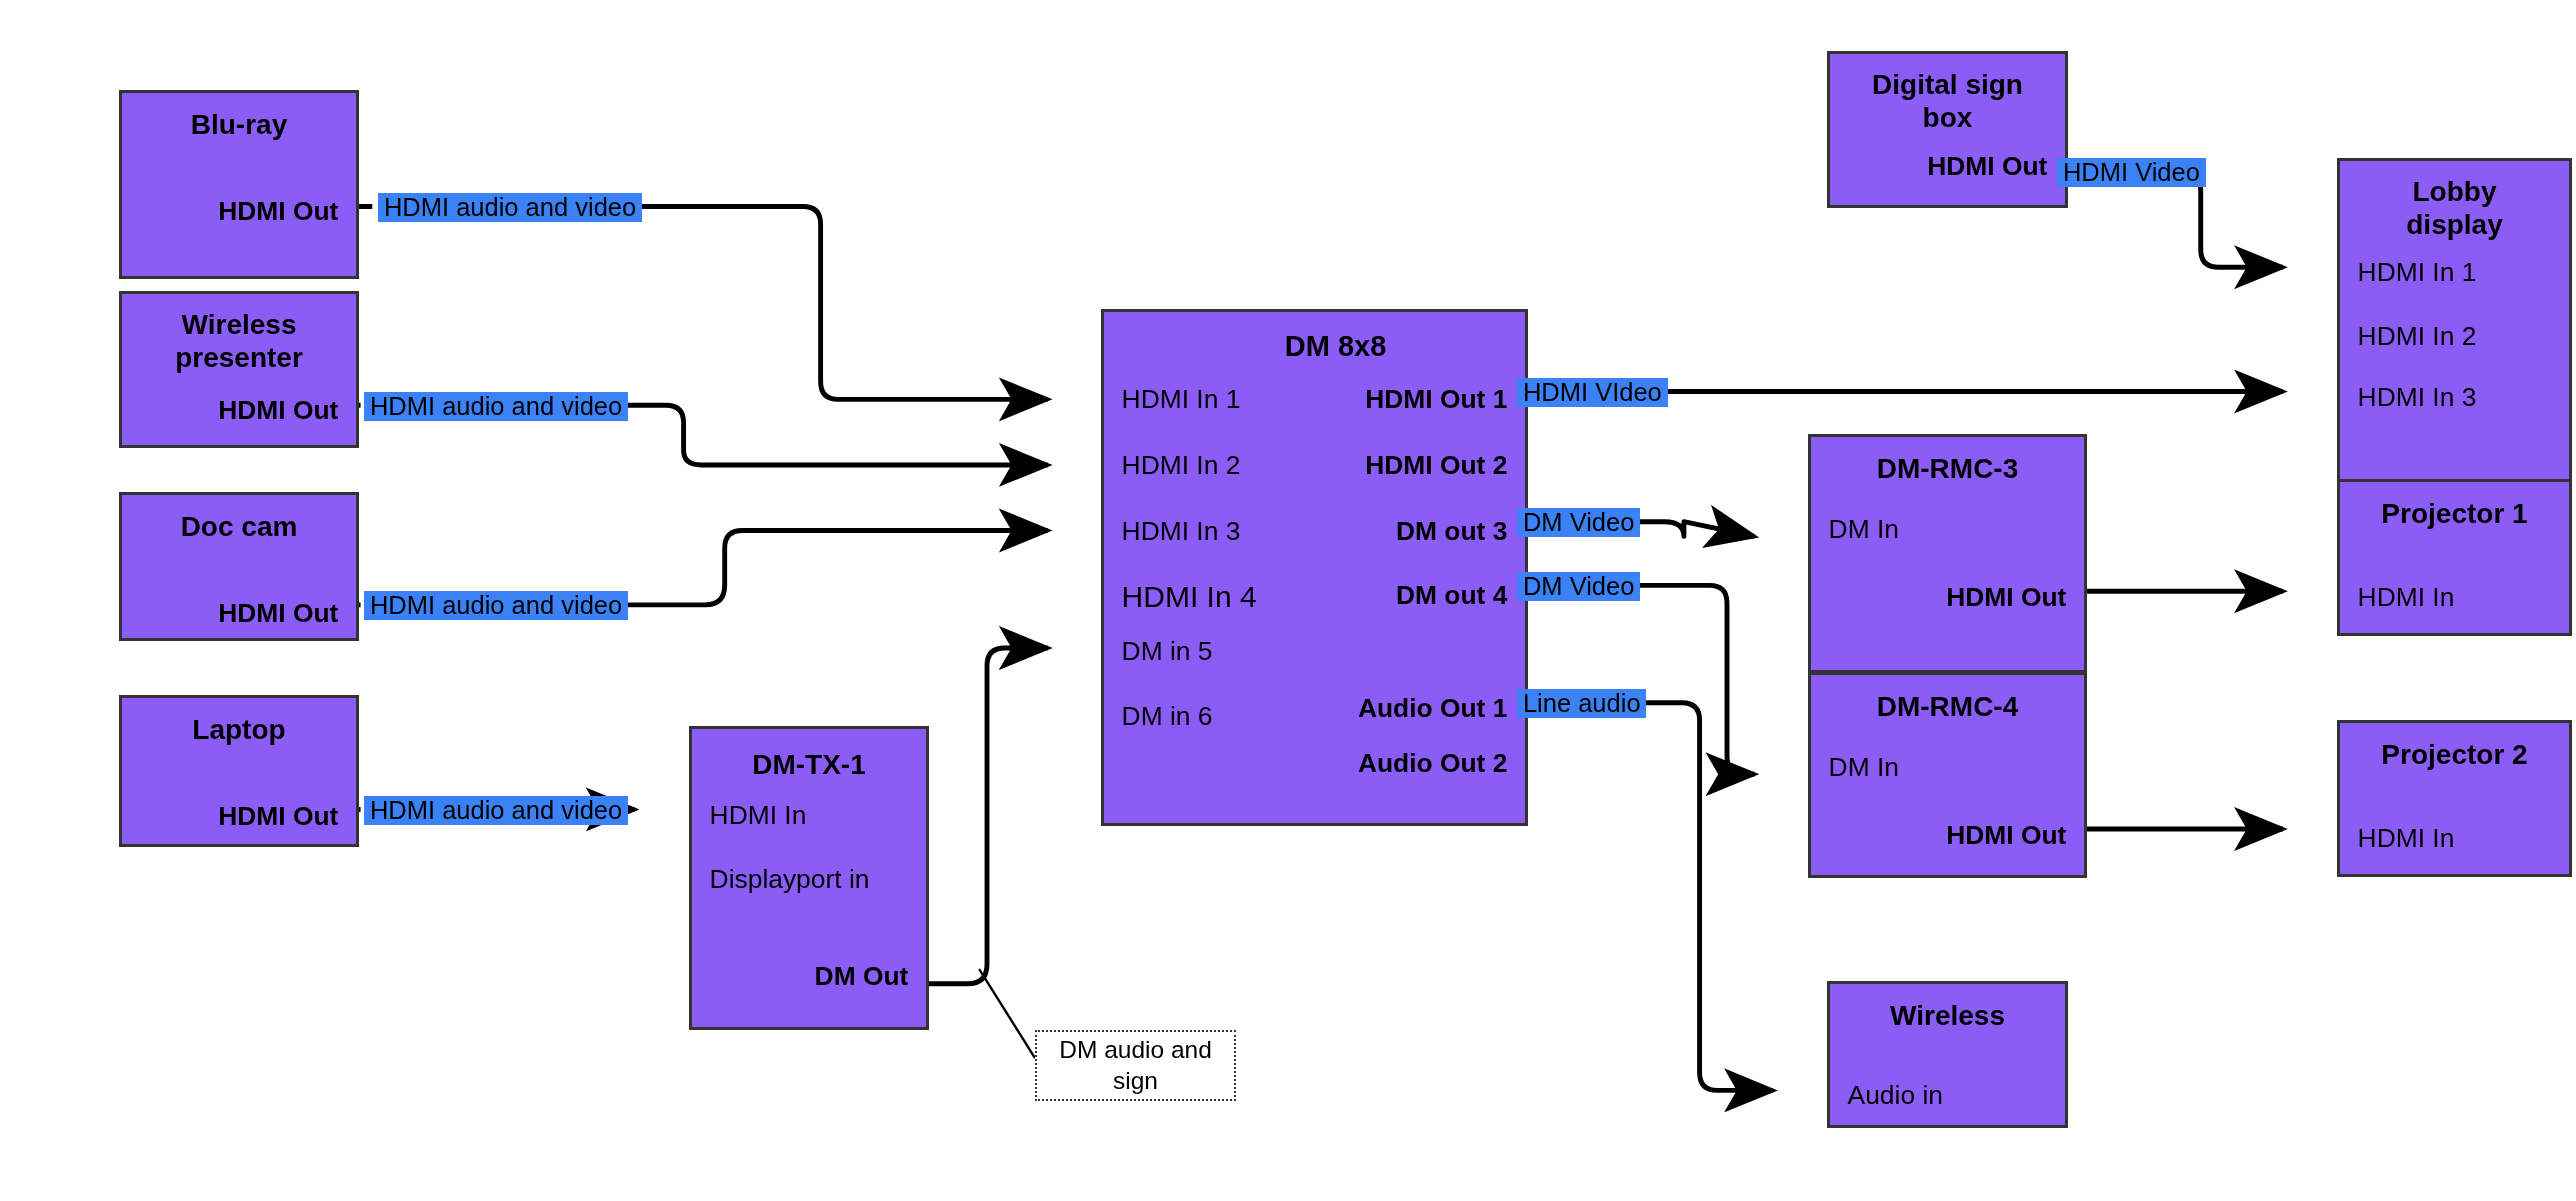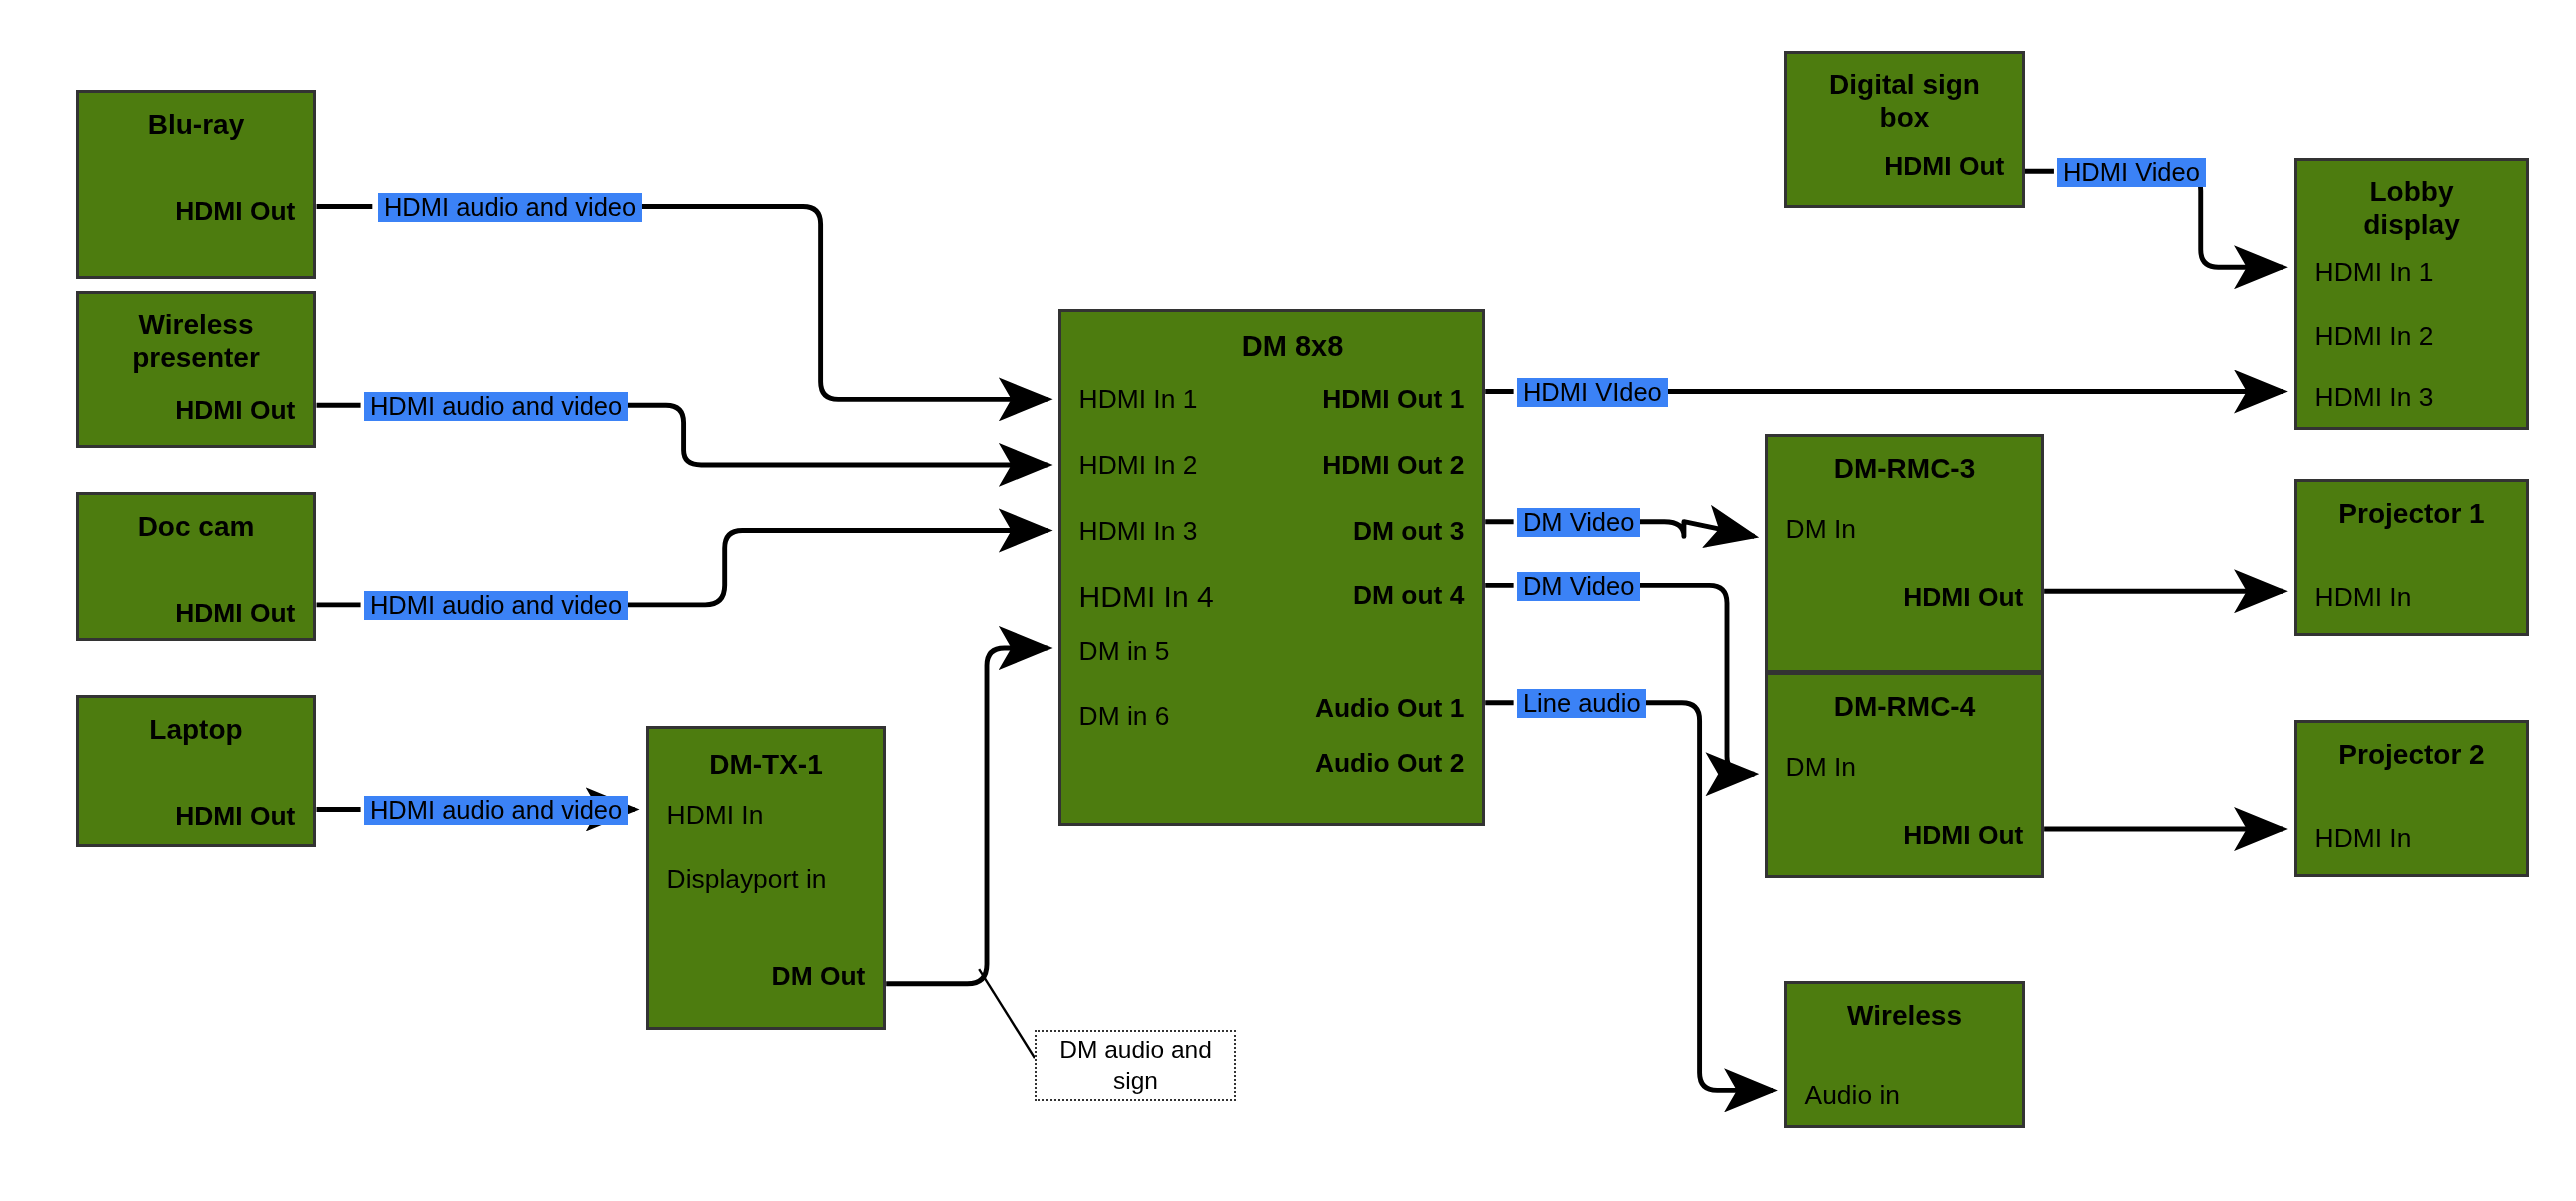--- a/index.html
+++ b/index.html
@@ -1,19 +1,19 @@
 <!DOCTYPE html>
 <html><head>
 <meta charset="utf-8">
 <style>
   html,body{margin:0;padding:0;background:#ffffff;}
   body{font-family:"Liberation Sans",sans-serif;}
   #stage{position:relative;width:2576px;height:1201px;background:#fff;overflow:hidden;}
   svg#wires{position:absolute;left:0;top:0;width:2576px;height:1201px;}
-  .node{position:absolute;box-sizing:border-box;background:#4d7c0f;border:3.9px solid #333333;}
+  .node{position:absolute;box-sizing:border-box;background:#8b5cf6;border:3.9px solid #333333;margin-left:43px;}
   .node .title{font-weight:bold;text-align:center;color:#000;}
   .node .port{color:#000;position:absolute;white-space:nowrap;}
   .port.left{left:17.6px;}
   .port.right{right:17.6px;font-weight:bold;}
   .callout{position:absolute;box-sizing:border-box;border:2.9px dotted #333;background:#fff;
            display:flex;align-items:center;justify-content:center;text-align:center;color:#000;line-height:1.25;}
   .elabel{position:absolute;color:#000;white-space:nowrap;background:#3b82f6;padding:0 5.9px;}
 </style>
 </head>
 <body>
@@ -97,21 +97,21 @@
     <div class="port right" style="font-size:26.4px;top:268px;">DM out 4</div>
     <div class="port right" style="font-size:26.4px;top:381px;">Audio Out 1</div>
     <div class="port right" style="font-size:26.4px;top:436px;">Audio Out 2</div>
   </div>
 
   <div class="node" style="left:1784px;top:51px;width:241px;height:157px;">
     <div class="title" style="font-size:28px;margin-top:13.7px;line-height:1.2;padding:0 33px;">Digital sign box</div>
     <div class="port right" style="font-size:26.4px;top:97px;">HDMI Out</div>
   </div>
 
-  <div class="node" style="left:2294px;top:158px;width:235px;height:272px;">
+  <div class="node" style="left:2294px;top:158px;width:235px;height:324px;">
     <div class="title" style="font-size:28px;margin-top:13.7px;line-height:1.2;padding:0 45px;">Lobby display</div>
     <div class="port left" style="font-size:26.4px;top:96px;">HDMI In 1</div>
     <div class="port left" style="font-size:26.4px;top:160px;">HDMI In 2</div>
     <div class="port left" style="font-size:26.4px;top:221px;">HDMI In 3</div>
   </div>
 
   <div class="node" style="left:1765px;top:434px;width:279px;height:239px;">
     <div class="title" style="font-size:28px;margin-top:15.7px;">DM-RMC-3</div>
     <div class="port left" style="font-size:26.4px;top:77px;">DM In</div>
     <div class="port right" style="font-size:26.4px;top:145px;">HDMI Out</div>

